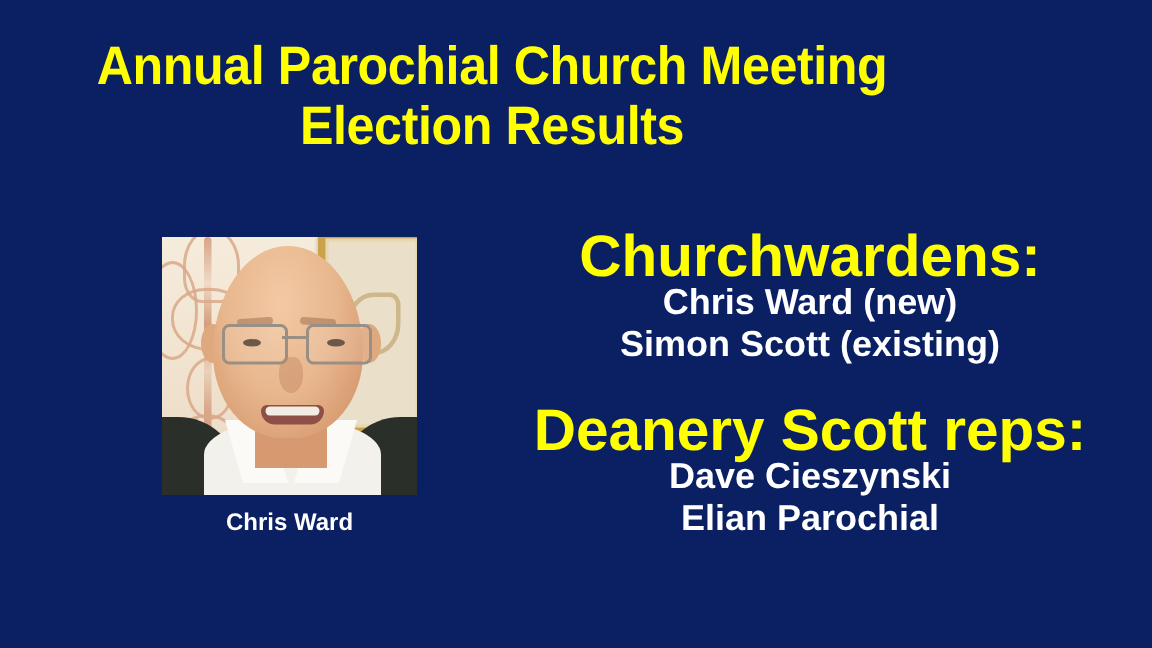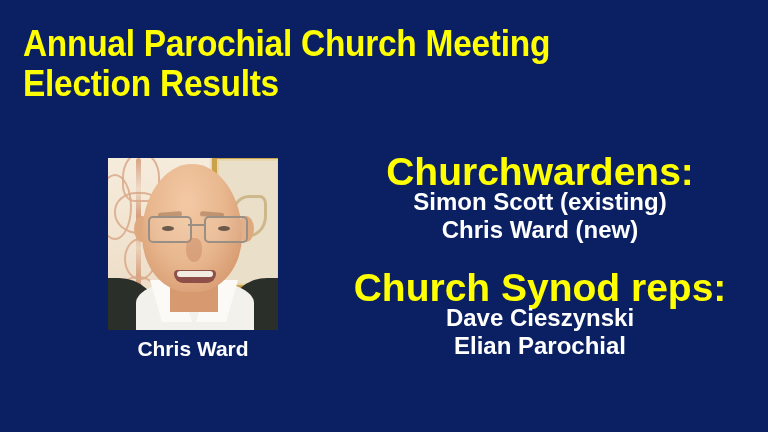--- a/index.html
+++ b/index.html
@@ -20,21 +20,21 @@
     background: #0a2063;
     overflow: hidden;
   }
 
   
   .title-block {
     position: absolute;
     left: 0;
     top: 24px;
     width: 656px;
-    text-align: left;
+    text-align: center;
   }
   .title-line {
     display: block;
     color: #ffff00;
     font-weight: bold;
     font-size: 36px;
     line-height: 40px;
     letter-spacing: -0.3px;
     transform: scaleX(0.93);
     white-space: nowrap;
@@ -245,21 +245,21 @@
   }
   .jacket-l { left: -6px; border-radius: 0 70% 0 0; }
   .jacket-r { right: -6px; border-radius: 70% 0 0 0; }
 
   .photo-caption {
     width: 170px;
     margin-top: 8px;
     text-align: center;
     color: #ffffff;
     font-weight: bold;
-    font-size: 21px;
+    font-size: 16px;
     line-height: 22px;
   }
 
   
   .results {
     position: absolute;
     left: 340px;
     top: 156px;
     width: 400px;
     text-align: center;
@@ -331,25 +331,25 @@
         <div class="teeth"></div>
       </div>
     </div>
     <div class="photo-caption">Chris Ward</div>
   </div>
 
   <div class="results">
 
     <div class="group">
       <span class="group-heading">Churchwardens:</span>
+      <span class="group-name">Chris Ward (new)</span>
       <span class="group-name">Simon Scott (existing)</span>
-      <span class="group-name">Chris Ward (new)</span>
     </div>
 
     <div class="group">
-      <span class="group-heading">Church Synod reps:</span>
+      <span class="group-heading">Deanery Scott reps:</span>
       <span class="group-name">Dave Cieszynski</span>
       <span class="group-name">Elian Parochial</span>
     </div>
 
   </div>
 
 </div>
 
 </body></html>

